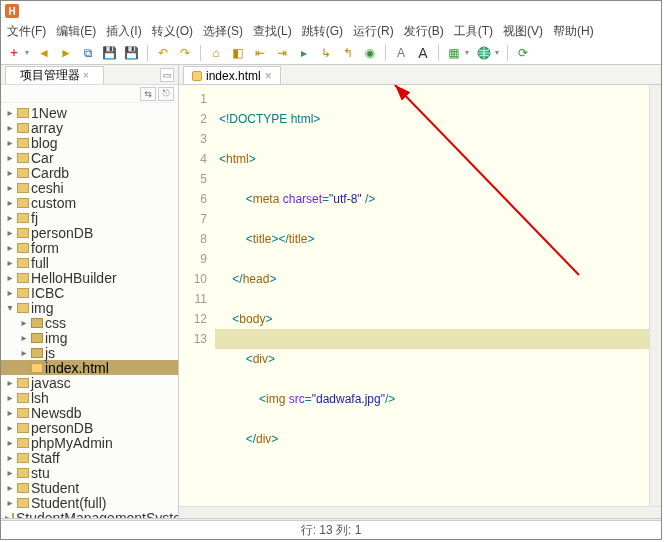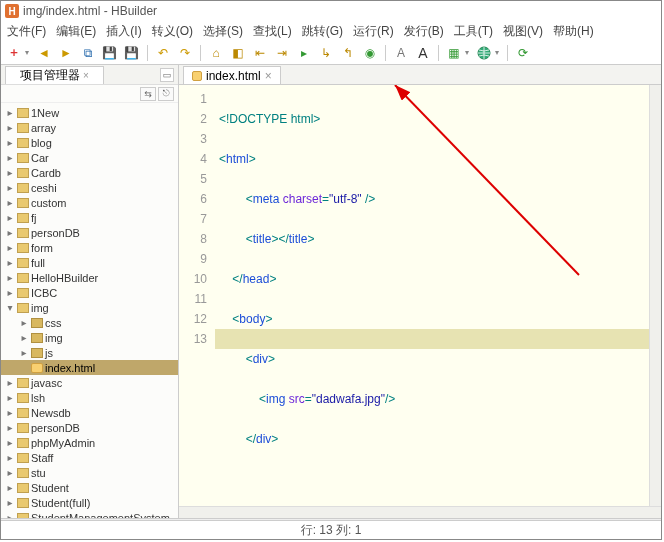--- a/index.html
+++ b/index.html
@@ -24,50 +24,49 @@
 .toolbar2{height:18px;display:flex;align-items:center;justify-content:flex-end;gap:2px;padding:0 4px;border-bottom:1px solid #eee;}
 .toolbar2 .mini{width:16px;height:14px;border:1px solid #ccc;background:#fafafa;display:flex;align-items:center;justify-content:center;font-size:9px;color:#666;}
 .tree{flex:1;overflow:auto;padding:2px 0;}
 .tree .row{height:15px;display:flex;align-items:center;padding-left:4px;gap:2px;color:#333;white-space:nowrap;}
 .tree .row.sel{background:#bfa76a;color:#000;}
 .tree .tw{width:10px;text-align:center;color:#777;font-size:10px;}
 .tree .fico{width:12px;height:10px;display:inline-block;}
 .tree .fico.proj{background:#e9c96f;border:1px solid #c0a050;}
 .tree .fico.fold{background:#d8b860;border:1px solid #b09040;}
 .tree .fico.file{background:#f8d070;border:1px solid #d0a040;border-radius:2px;}
-.tree .lbl{font-size:11px;}
+.tree .lbl{font-size:14px;}
 .editor{flex:1;display:flex;flex-direction:column;min-width:0;}
 .edtabs{height:20px;display:flex;align-items:flex-end;background:#f3f3f0;border-bottom:1px solid #ccc;padding-left:4px;}
 .edtabs .tab{height:18px;padding:0 8px;background:#fff;border:1px solid #ccc;border-bottom:none;display:flex;align-items:center;gap:4px;font-size:11px;}
 .edtabs .tab .fi{width:10px;height:10px;background:#f8d070;border:1px solid #d0a040;border-radius:2px;}
 .edtabs .tab .x{color:#999;}
 .code{flex:1;display:flex;background:#fffff0;position:relative;min-height:0;}
 .gutter{width:36px;background:#fffff0;color:#999;text-align:right;padding:4px 8px 0 0;font-family:Consolas,monospace;font-size:15px;line-height:20px;}
 .src{flex:1;padding:4px 0 0 4px;font-family:Consolas,monospace;font-size:15px;line-height:20px;white-space:pre;overflow:hidden;}
-.tag{color:#1d4ed8;}
+.tag{color:#a16207;}
 .attr{color:#6d28d9;}
 .val{color:#1a1aa6;}
 .pun{color:#008080;}
 .curline{position:absolute;left:36px;right:12px;top:244px;height:20px;background:#d4cc80;opacity:.55;z-index:0;}
 .src > div{position:relative;z-index:1;}
 .arrow{position:absolute;z-index:5;pointer-events:none;}
 .divider{height:3px;background:#eee;border-top:1px solid #ccc;border-bottom:1px solid #ccc;}
 .status{height:18px;display:flex;align-items:center;padding:0 6px;color:#555;font-size:11px;}
 .status .sp{flex:1;}
 .scroll-v{position:absolute;right:0;top:0;bottom:0;width:12px;background:#f0f0ec;border-left:1px solid #ddd;}
 .scroll-h{height:12px;background:#f0f0ec;border-top:1px solid #ddd;}
 </style>
 </head>
 <body>
 
 <div class="container">
 
   <div class="titlebar">
     <div class="logo">H</div>
-    <div class="title">img/index.html - HBuilder</div>
   </div>
 
   <div class="menubar">
     <span>文件(F)</span>
     <span>编辑(E)</span>
     <span>插入(I)</span>
     <span>转义(O)</span>
     <span>选择(S)</span>
     <span>查找(L)</span>
     <span>跳转(G)</span>

